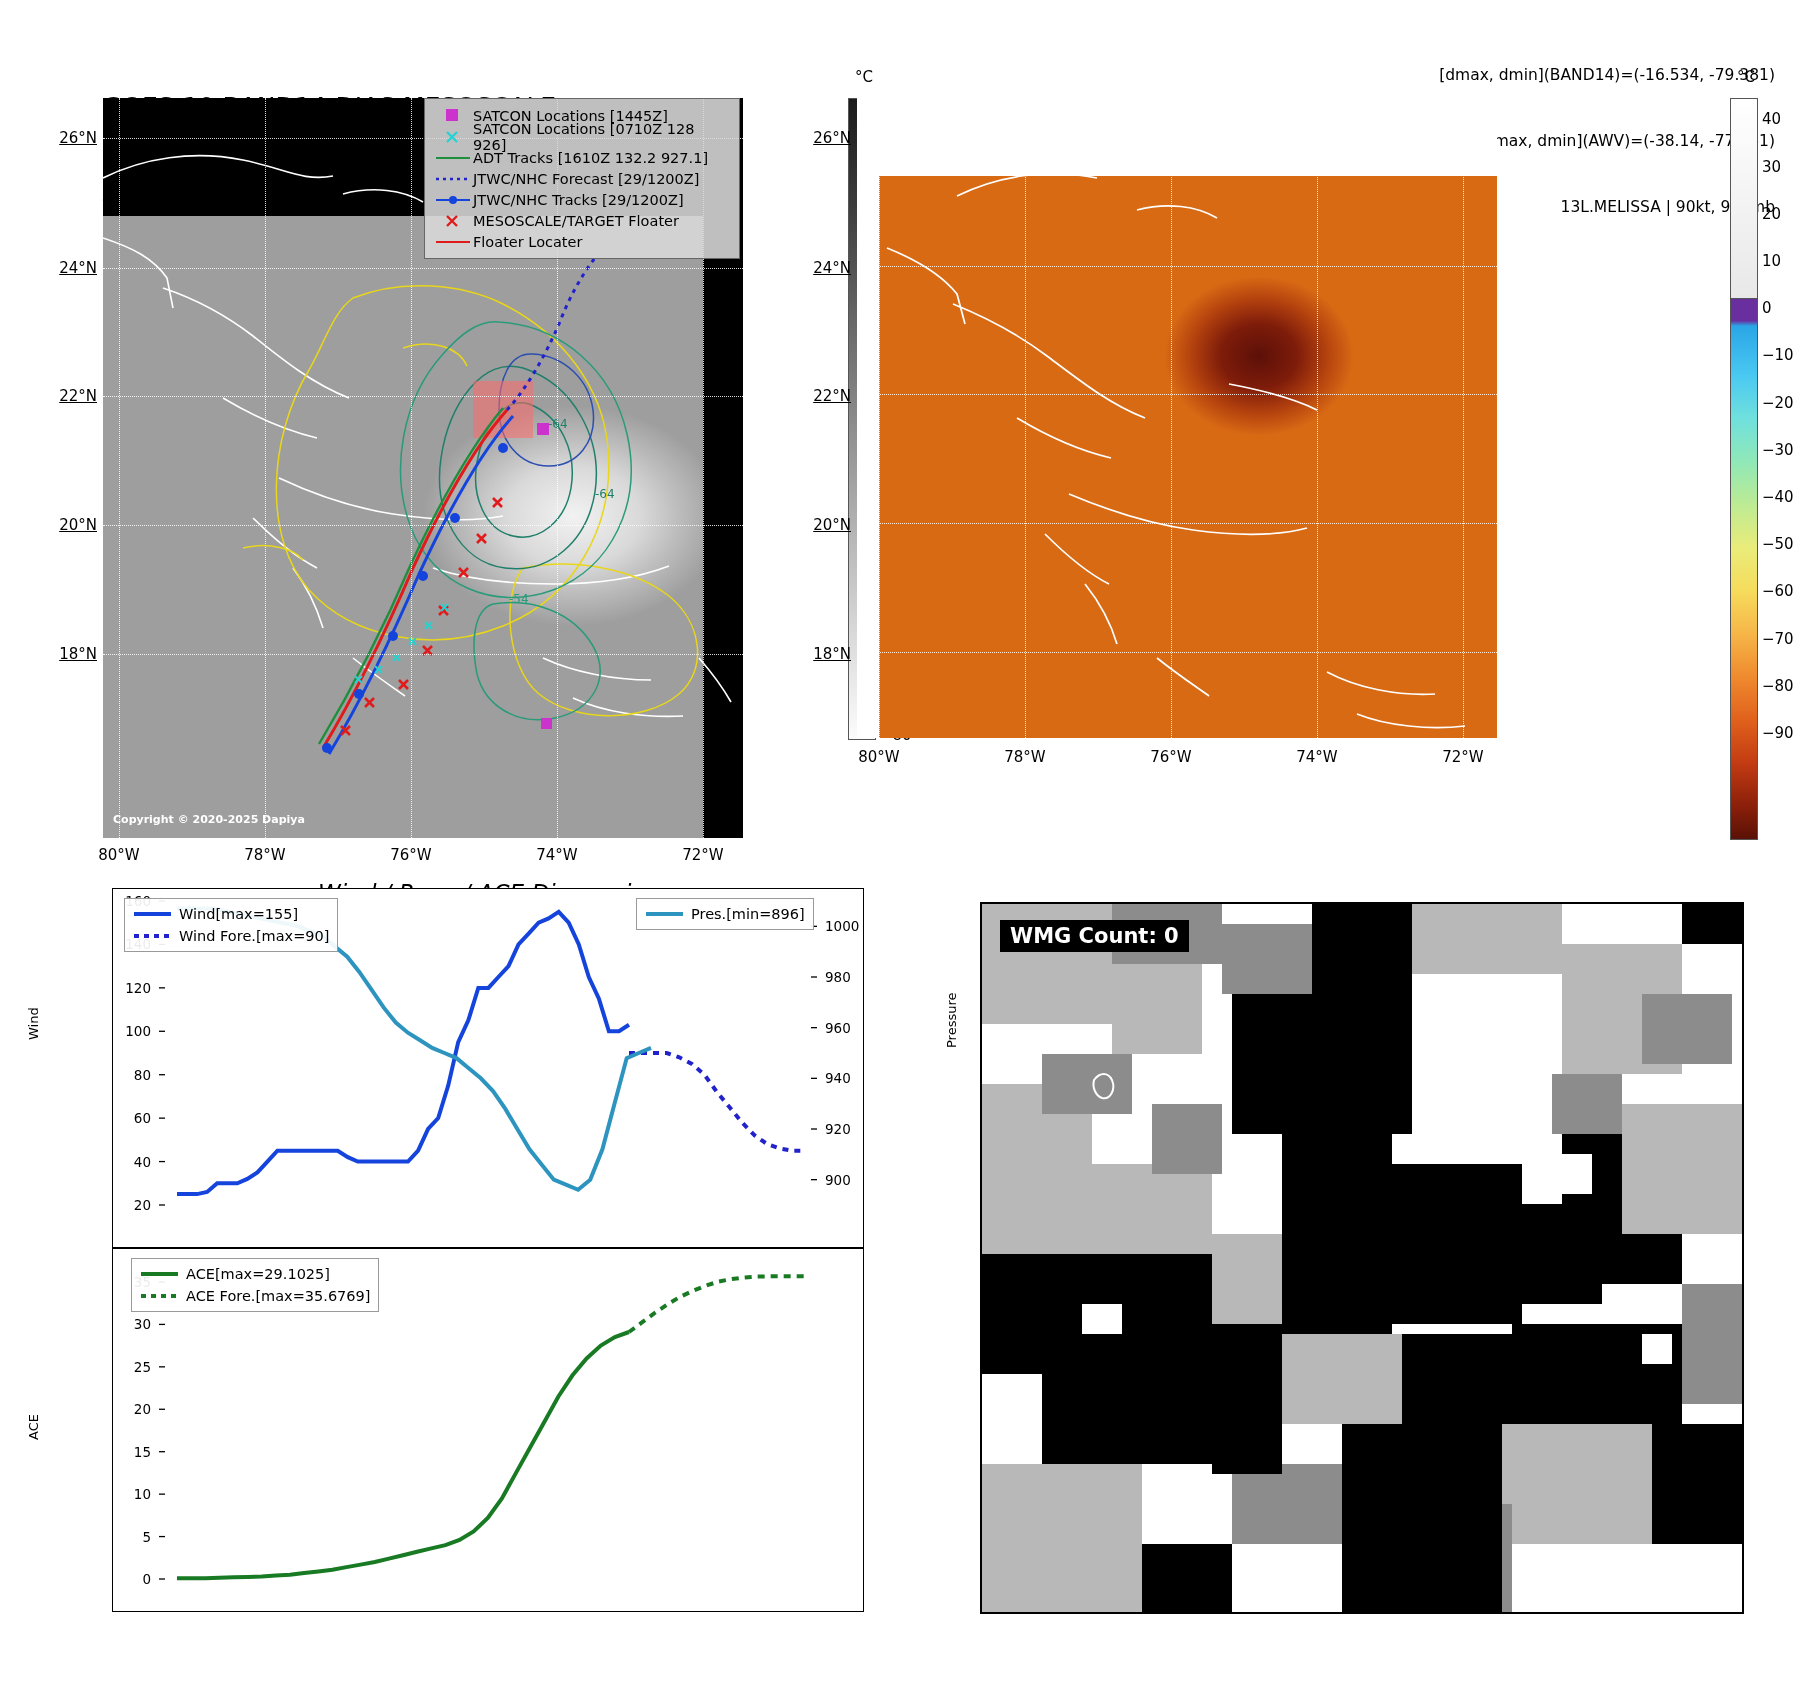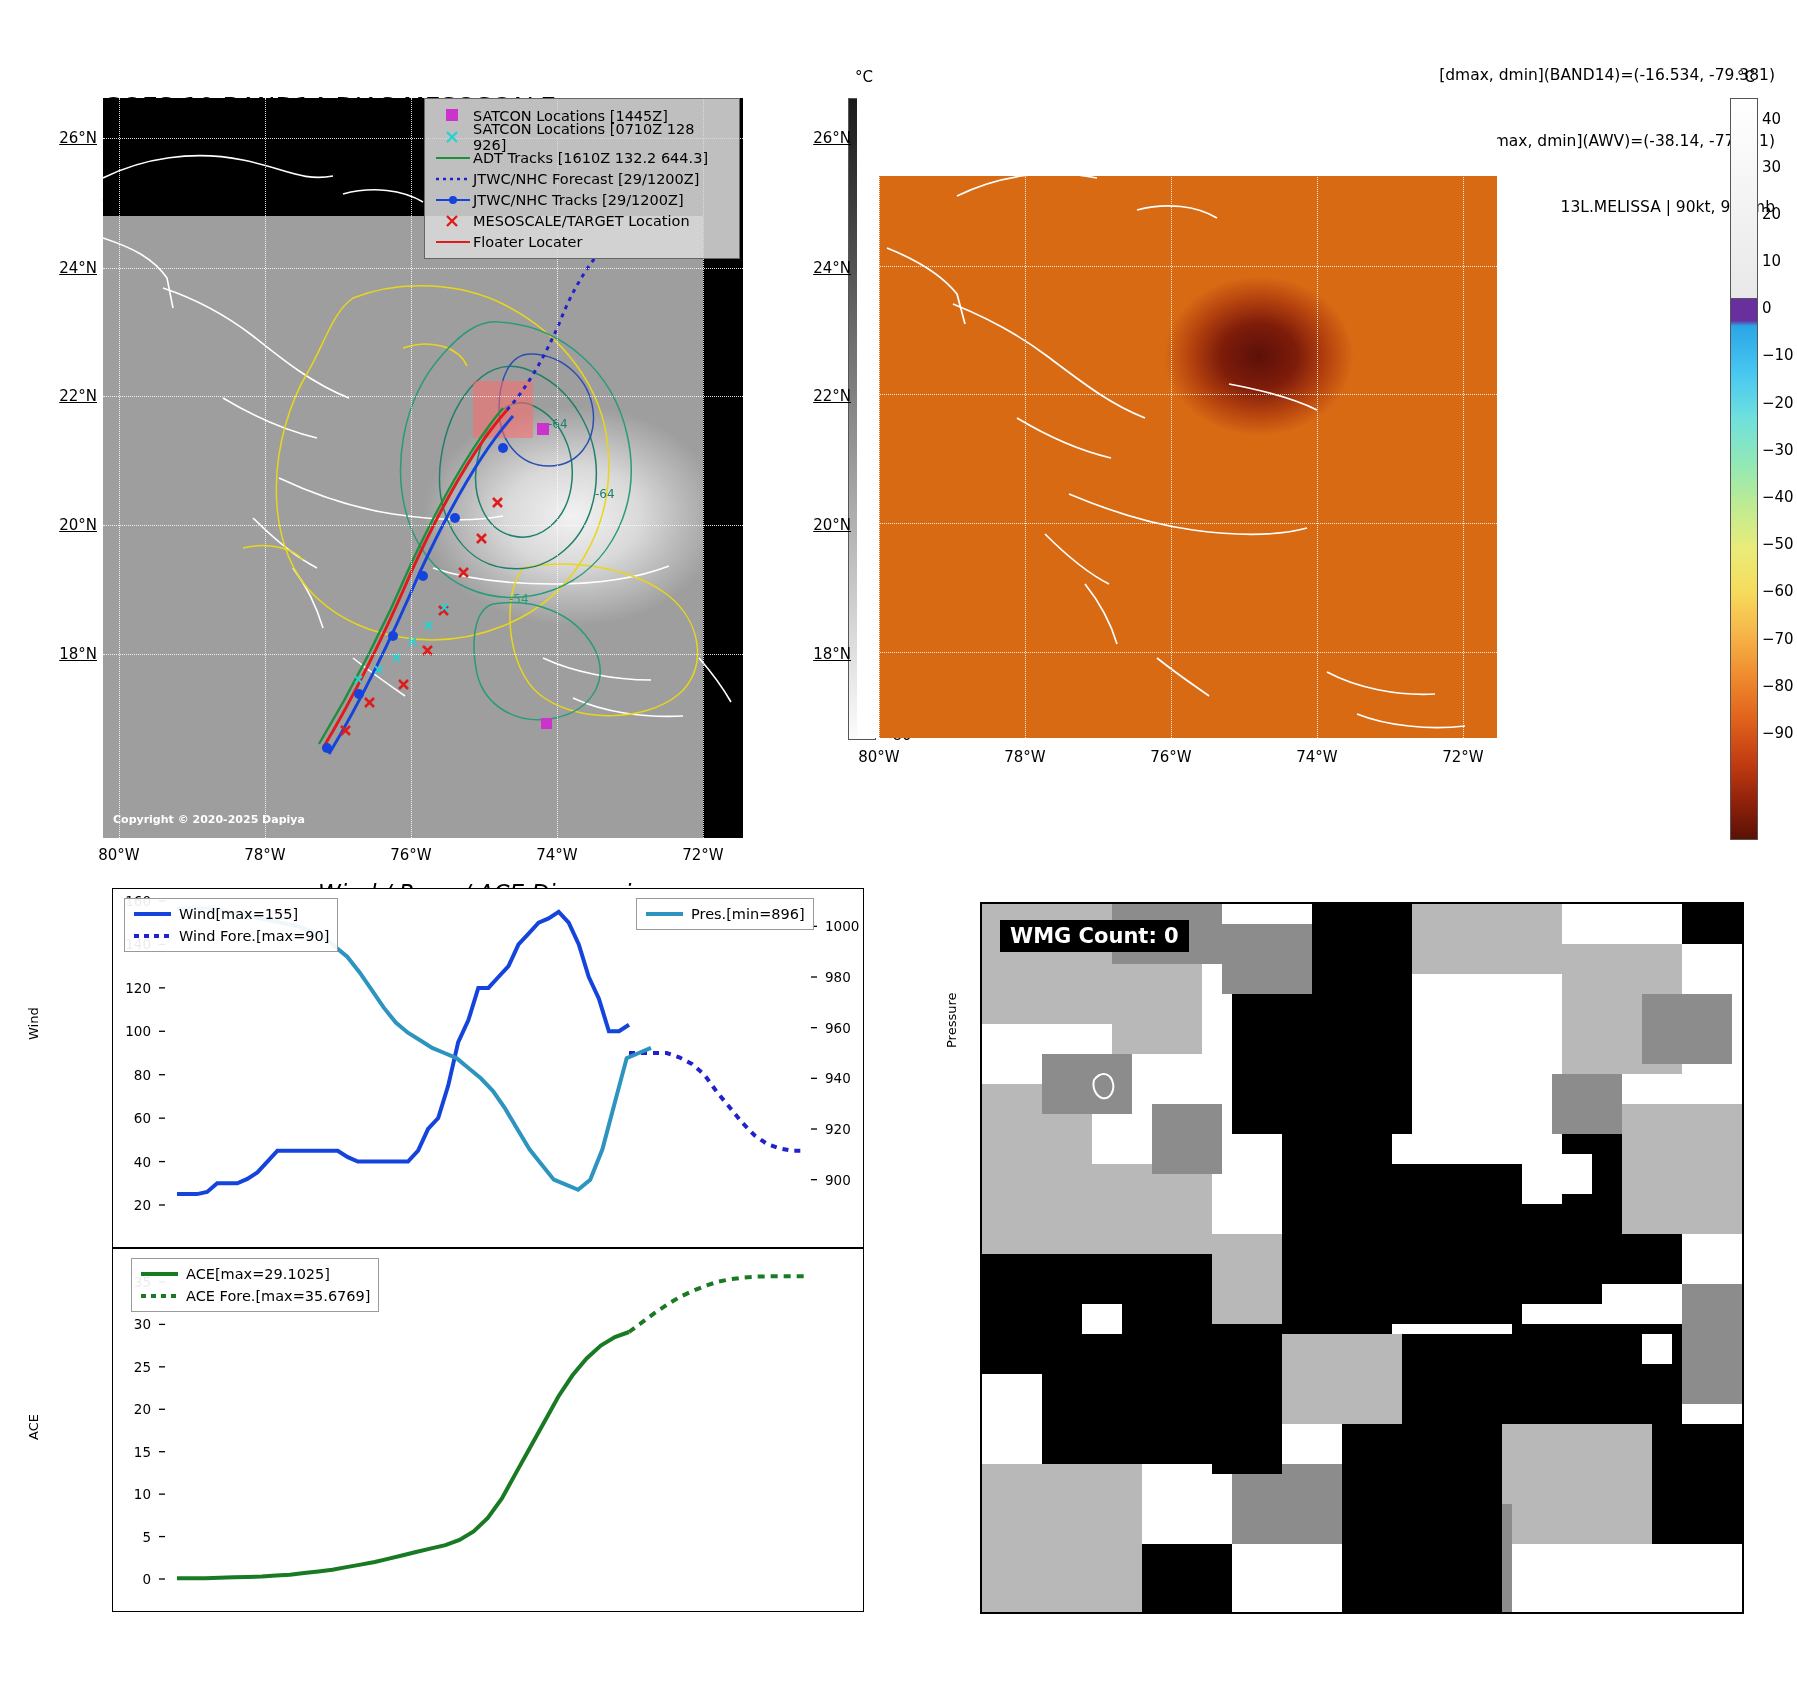--- a/index.html
+++ b/index.html
@@ -185,21 +185,21 @@
         </svg>
       </span>
     <span>SATCON Locations [0710Z 128 926]</span>
   </div>
   <div class="leg-row">
     <span class="leg-sym">
         <svg width="36" height="10">
           <path d="M1,5 L35,5" stroke="#1e8f3d" stroke-width="2.2"></path>
         </svg>
       </span>
-    <span>ADT Tracks [1610Z 132.2 644.3]</span>
+    <span>ADT Tracks [1610Z 132.2 927.1]</span>
   </div>
   <div class="leg-row">
     <span class="leg-sym">
         <svg width="36" height="10">
           <path d="M1,5 L35,5" stroke="#2222cc" stroke-width="2.4" stroke-dasharray="3 4"></path>
         </svg>
       </span>
     <span>JTWC/NHC Forecast [29/1200Z]</span>
   </div>
   <div class="leg-row">
@@ -210,21 +210,21 @@
         </svg>
       </span>
     <span>JTWC/NHC Tracks [29/1200Z]</span>
   </div>
   <div class="leg-row">
     <span class="leg-sym">
         <svg width="16" height="14">
           <path d="M2,2 L12,12 M12,2 L2,12" stroke="#e01b1b" stroke-width="2.4"></path>
         </svg>
       </span>
-    <span>MESOSCALE/TARGET Location</span>
+    <span>MESOSCALE/TARGET Floater</span>
   </div>
   <div class="leg-row">
     <span class="leg-sym">
         <svg width="36" height="10">
           <path d="M1,5 L35,5" stroke="#e01b1b" stroke-width="2.2"></path>
         </svg>
       </span>
     <span>Floater Locater</span>
   </div>
 </div>

